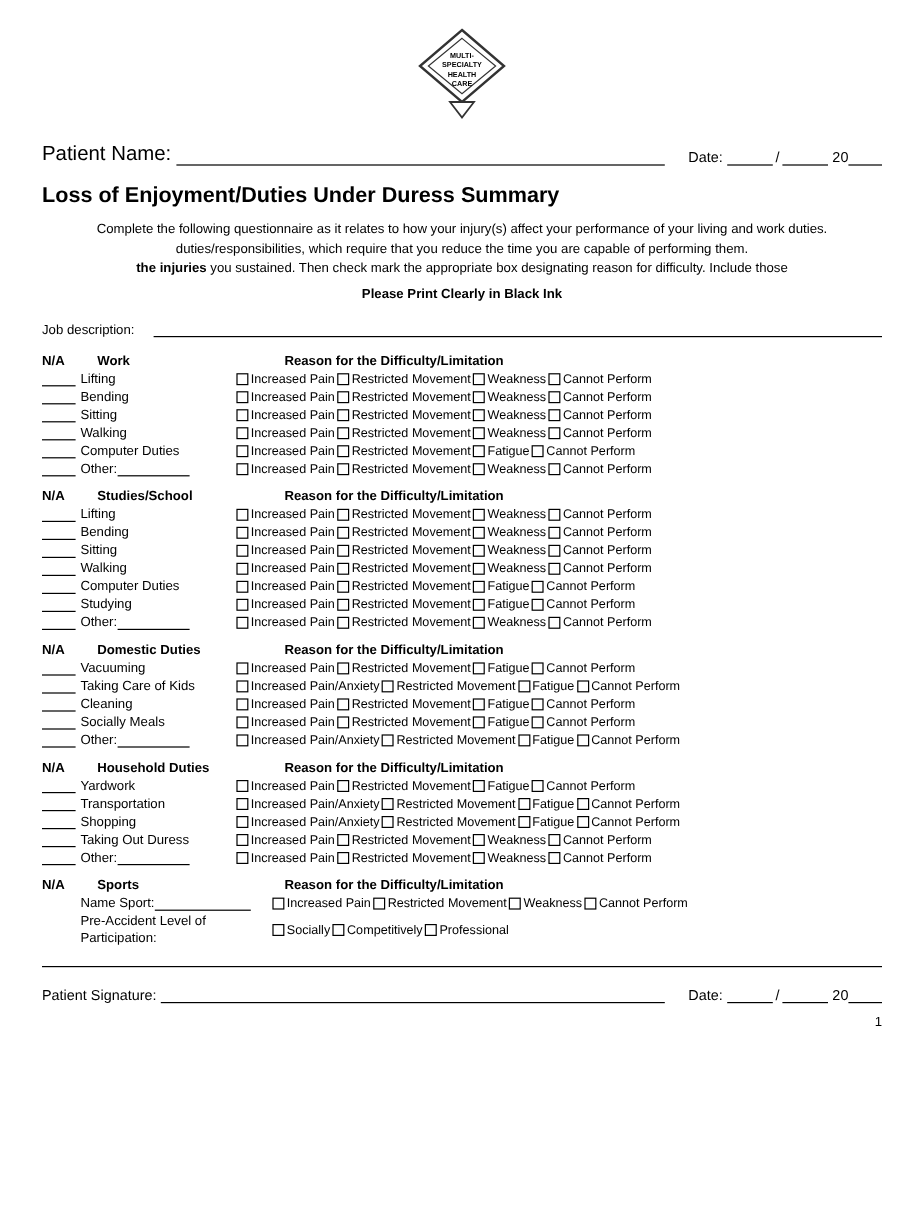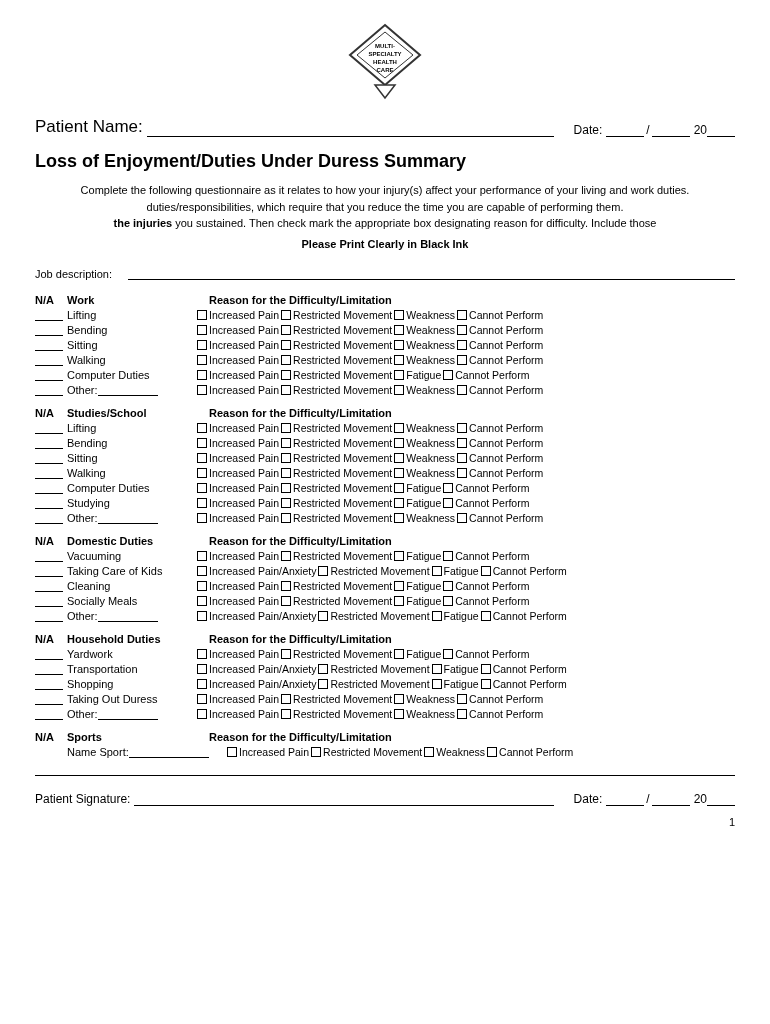--- a/index.html
+++ b/index.html
@@ -54,21 +54,21 @@
       border-bottom: 1px solid #000;
       height: 16px;
     }
 
     .section {
       margin-bottom: 10px;
     }
 
     .section-header {
       display: flex;
-      gap: 0;
+      gap: 14px;
       margin-bottom: 2px;
     }
 
     .section-na-col {
       width: 32px;
       font-weight: bold;
       font-size: 11px;
     }
 
     .section-title-col {
@@ -522,20 +522,31 @@
       Name Sport: <span style="display:inline-block;width:80px;border-bottom:1px solid #000;height:12px;"></span>
     </div>
     <div class="reasons">
       <span class="checkbox-item"><span class="checkbox"></span> Increased Pain</span>
       <span class="checkbox-item"><span class="checkbox"></span> Restricted Movement</span>
       <span class="checkbox-item"><span class="checkbox"></span> Weakness</span>
       <span class="checkbox-item"><span class="checkbox"></span> Cannot Perform</span>
     </div>
   </div>
 
+  <div class="work-row">
+    <div class="na-blank">
+        <div style="width:28px;"></div>
+      </div>
+    <div class="duty-name" style="width:160px; white-space:normal; line-height:1.3;">Pre-Accident Level of Participation:</div>
+    <div class="reasons">
+      <span class="checkbox-item"><span class="checkbox"></span> Socially</span>
+      <span class="checkbox-item"><span class="checkbox"></span> Competitively</span>
+      <span class="checkbox-item"><span class="checkbox"></span> Professional</span>
+    </div>
+  </div>
 </div>
 
 <hr class="divider" style="margin-top:16px;">
 
 <div style="display:flex; align-items:flex-end; margin-top:14px;">
   <span style="font-size:12px; white-space:nowrap; margin-right:4px;">Patient Signature:</span>
   <div style="flex:1; border-bottom:1px solid #000; height:16px; margin-right:20px;"></div>
   <span style="font-size:12px; white-space:nowrap; margin-right:4px;">Date:</span>
   <div style="width:38px; border-bottom:1px solid #000; height:16px;"></div>
   <span style="font-size:12px; margin:0 2px;">/</span>

